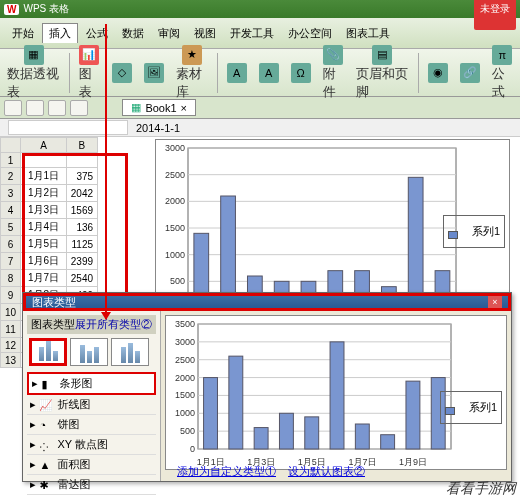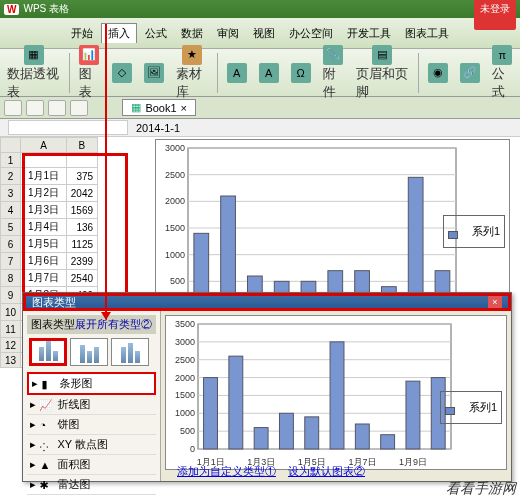--- a/index.html
+++ b/index.html
@@ -2,21 +2,21 @@
 <html><head>
 <meta charset="utf-8">
 <style>
 * { margin: 0; padding: 0; box-sizing: border-box; font-family: "Microsoft YaHei", sans-serif; font-size: 11px; }
 body { background: #fff; width: 520px; height: 500px; overflow: hidden; position: relative; }
 .titlebar { background: linear-gradient(#4a8a3a, #3a7a2a); height: 18px; display: flex; align-items: center; color: #fff; padding: 0 4px; }
 .titlebar .logo { background: #fff; color: #d00; font-weight: bold; padding: 0 3px; border-radius: 2px; margin-right: 4px; font-size: 10px; }
 .titlebar .app { font-size: 10px; }
 .titlebar .right { margin-left: auto; display: flex; gap: 4px; }
 .login-btn { background: #d33; color: #fff; padding: 14px 6px; border-radius: 2px; font-size: 10px; }
-.menubar { background: linear-gradient(#e8f0e0, #d0e0c0); height: 22px; display: flex; align-items: center; gap: 2px; padding: 15px 6px; border-bottom: 1px solid #aaa; justify-content: center; }
+.menubar { background: linear-gradient(#e8f0e0, #d0e0c0); height: 22px; display: flex; align-items: center; gap: 2px; padding: 15px 6px; border-bottom: 1px solid #aaa; }
 .menubar span { padding: 2px 6px; font-size: 11px; cursor: pointer; }
 .menubar .active { background: #fff; border: 1px solid #888; border-bottom: none; }
 .highlight { border: 3px solid #d00; }
 .ribbon { background: linear-gradient(#f0f5ea, #d8e5cc); height: 48px; display: flex; align-items: center; padding: 2px 4px; gap: 6px; border-bottom: 1px solid #999; }
 .ribbon-btn { display: flex; flex-direction: column; align-items: center; cursor: pointer; padding: 1px 3px; }
 .ribbon-btn .ico { width: 20px; height: 20px; background: #6a9; border-radius: 2px; display: flex; align-items: center; justify-content: center; }
 .ribbon-btn .lbl { font-size: 13px; color: #333; }
 .sep { width: 1px; height: 40px; background: #aaa; }
 .quickbar { background: #d8e5cc; height: 22px; display: flex; align-items: center; padding: 0 4px; gap: 4px; border-bottom: 1px solid #999; }
 .qbtn { width: 18px; height: 16px; background: #f5f5f0; border: 1px solid #aaa; border-radius: 2px; }
@@ -66,22 +66,22 @@
   </div>
 </div>
 
 <div class="menubar">
   <span>开始</span>
   <span class="highlight active">插入</span>
   <span>公式</span>
   <span>数据</span>
   <span>审阅</span>
   <span>视图</span>
+  <span>开发工具</span>
   <span>办公空间</span>
-  <span>开发工具</span>
   <span>图表工具</span>
 </div>
 
 <div class="ribbon">
   <div class="ribbon-btn">
       <div class="ico">▦</div>
       <div class="lbl">数据透视表</div>
     </div>
   <div class="sep"></div>
   <div class="ribbon-btn">

